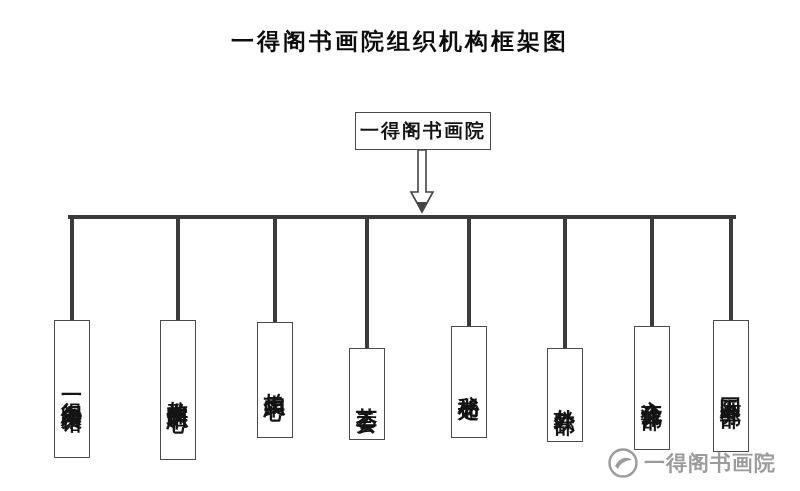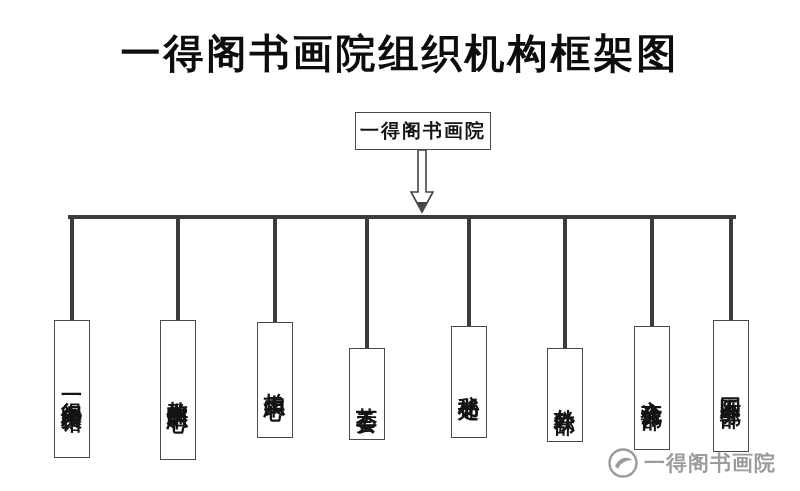--- a/index.html
+++ b/index.html
@@ -14,21 +14,21 @@
     width:800px;height:491px;
     background:#ffffff;
     overflow:hidden;
     font-family:"Liberation Sans","DejaVu Sans",sans-serif;
     color:var(--ink);
   }
   .title{
     position:absolute;
     top:26px;left:0;width:100%;
     text-align:center;
-    font-size:40px;
+    font-size:23px;
     font-weight:bold;
     letter-spacing:3px;
     color:#0d0d0d;
     font-family:Liberation Serif, serif;
   }
   .root-box{
     position:absolute;
     left:355px;top:112px;
     width:134px;height:36px;
     border:1.5px solid var(--border);

